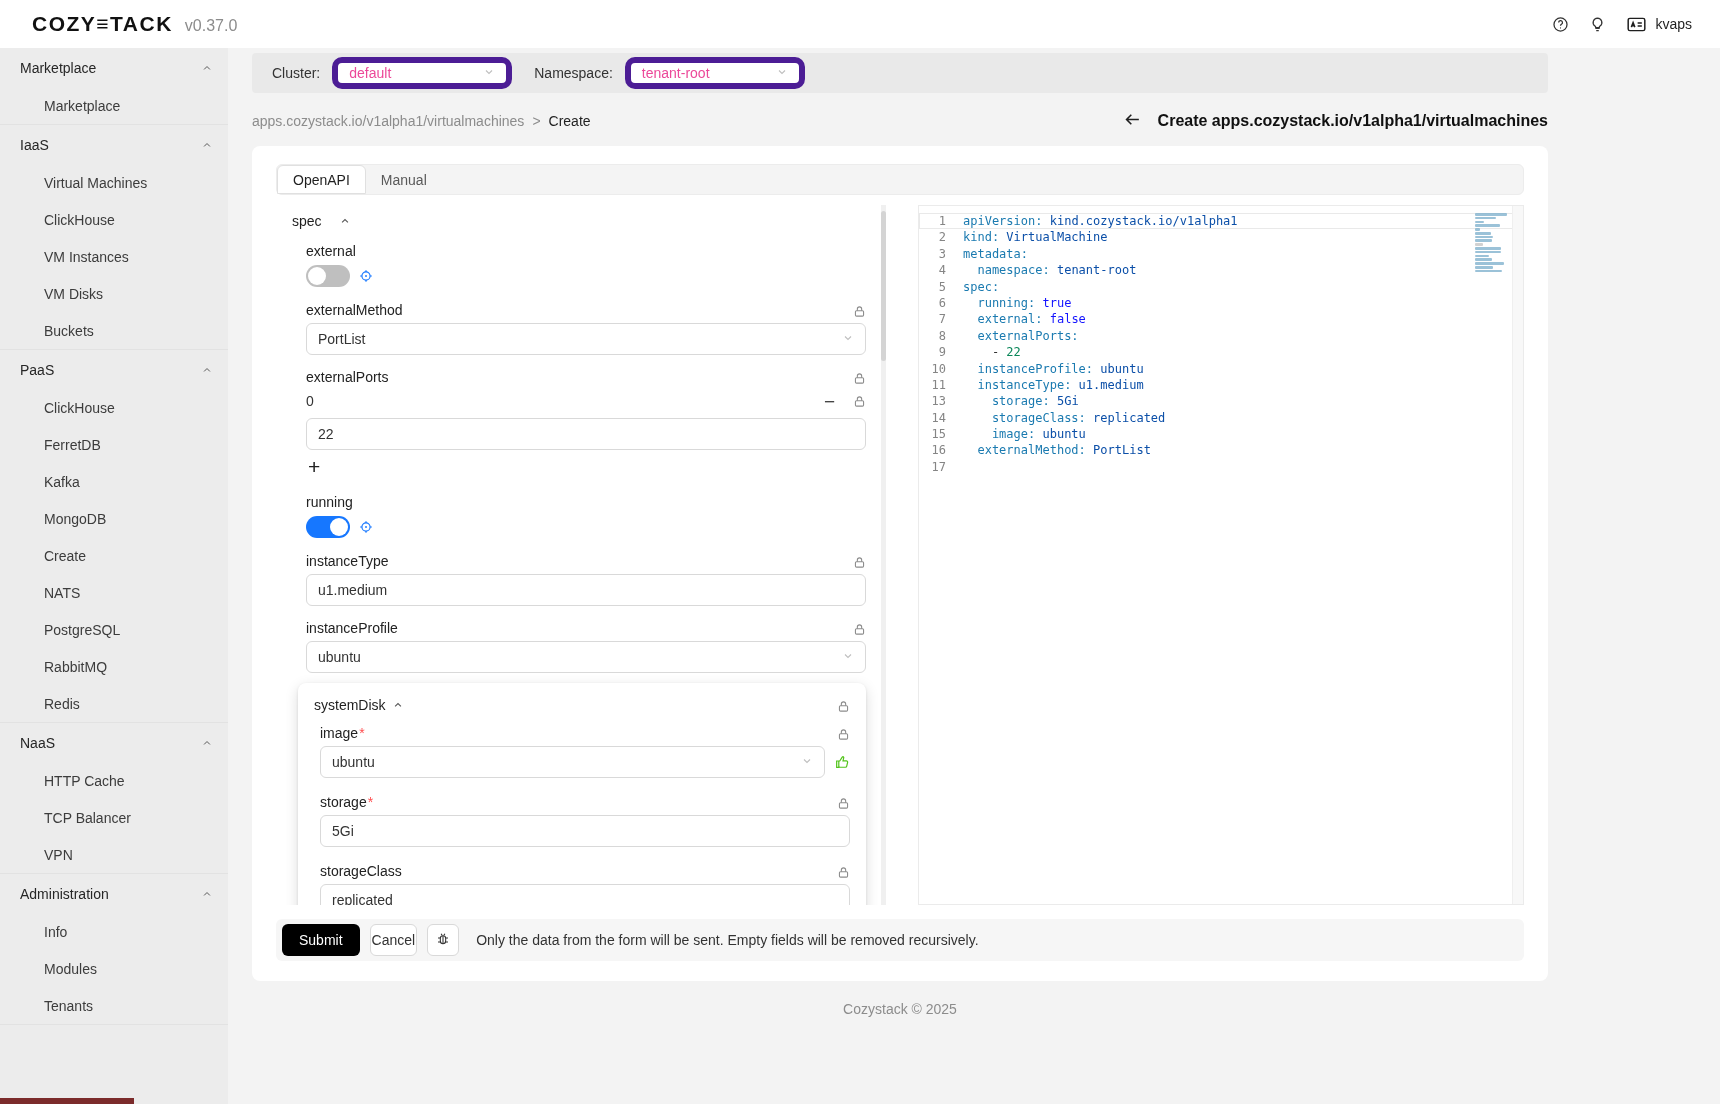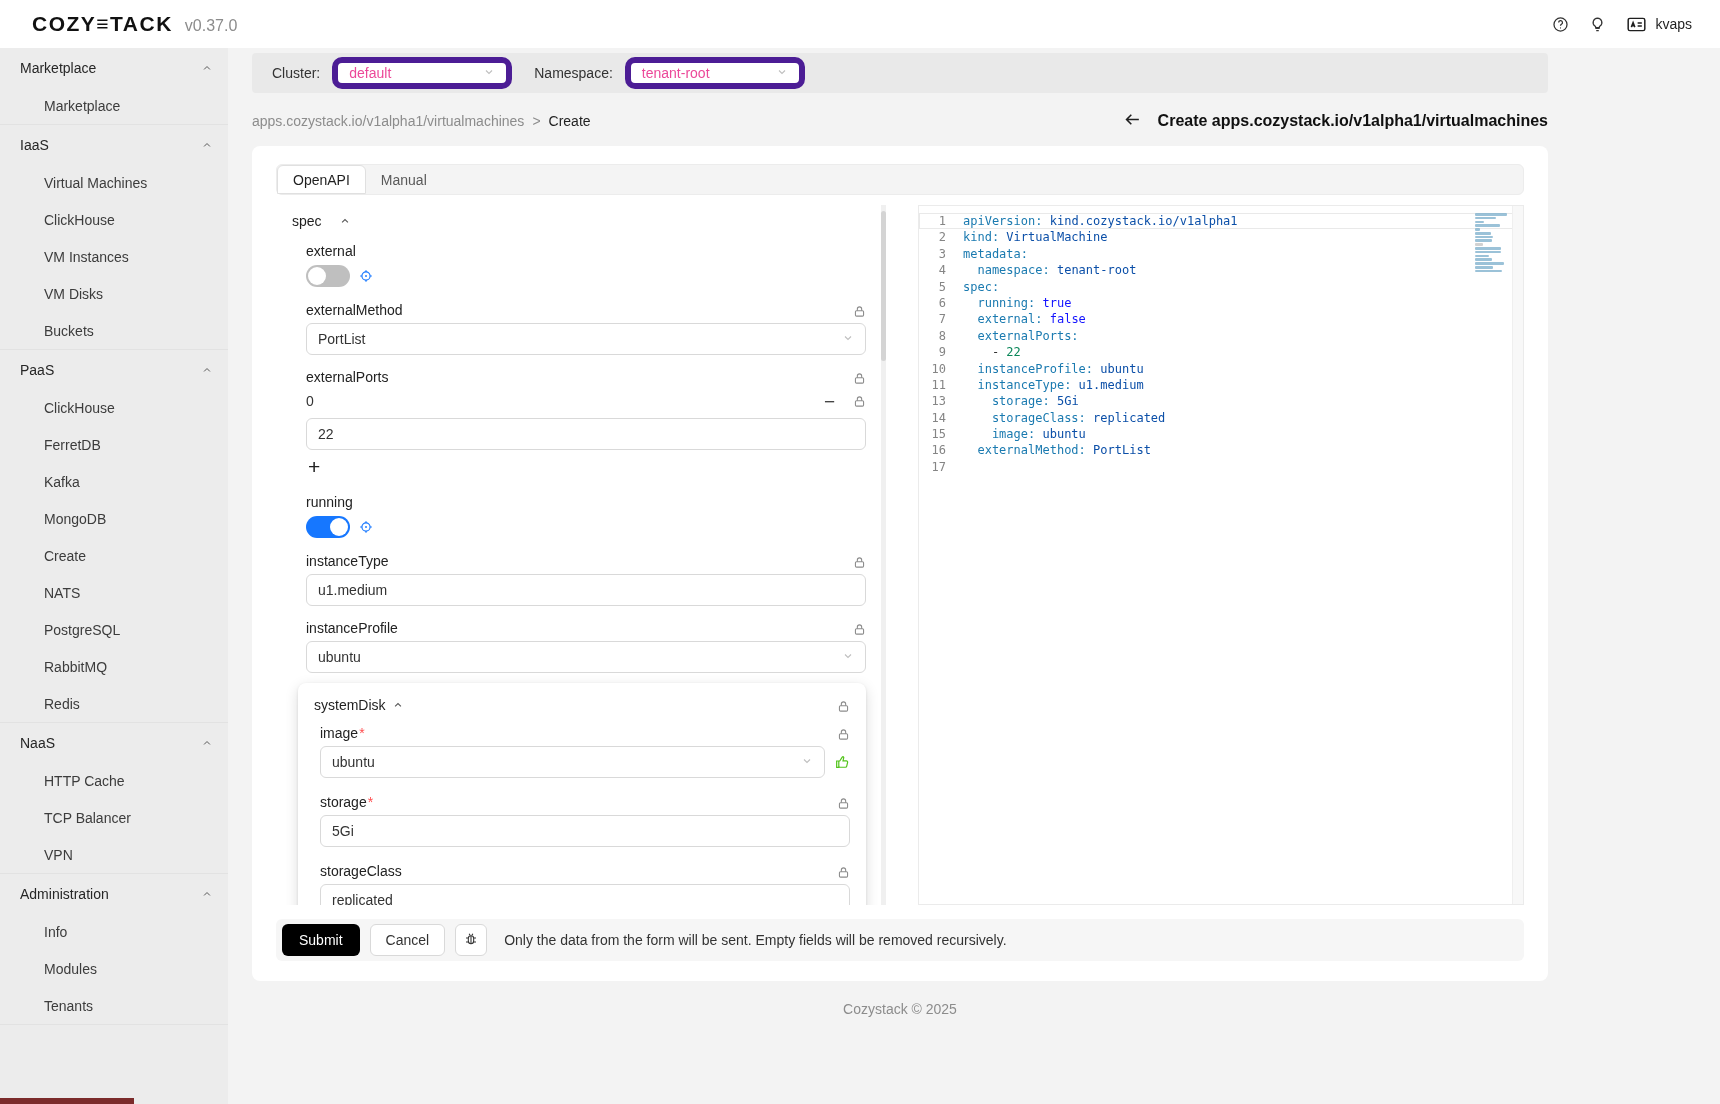--- a/index.html
+++ b/index.html
@@ -95,21 +95,21 @@
   .tok-bool{color:#1414ff}
   .tok-plain{color:#333}
   .minimap{position:absolute;top:7px;right:14px;width:34px}
   .mm-bar{height:2.6px;margin-bottom:1.2px;border-radius:1px;opacity:.75}
   .ed-scrollbar{position:absolute;right:0;top:0;bottom:0;width:11px;background:#f8f8f8;border-left:1px solid #efefef}
 
   
   .action-bar{display:flex;align-items:center;gap:10px;margin-top:14px;background:#f6f6f6;border-radius:6px;padding:5px 6px}
   .btn{height:32px;border-radius:6px;font-size:14px;font-family:"Liberation Sans",sans-serif}
   .btn-submit{background:#000;color:#fff;border:none;padding:0 17px}
-  .btn-cancel{background:#fff;color:#333;border:1px solid #d9d9d9;padding:0 15px}
+  .btn-cancel{background:#fff;color:#333;border:1px solid #d9d9d9;padding:0 1px}
   .btn-icon{width:32px;height:32px;background:#fff;border:1px solid #d9d9d9;border-radius:6px;display:flex;align-items:center;justify-content:center}
   .note{color:#333;margin-left:7px}
 
   .footer{text-align:center;color:#8c8c8c;margin-top:20px;font-size:14px}
 </style>
 </head>
 <body>
 
 <div class="header" data-interactable="false">
   <div class="logo-wrap">

